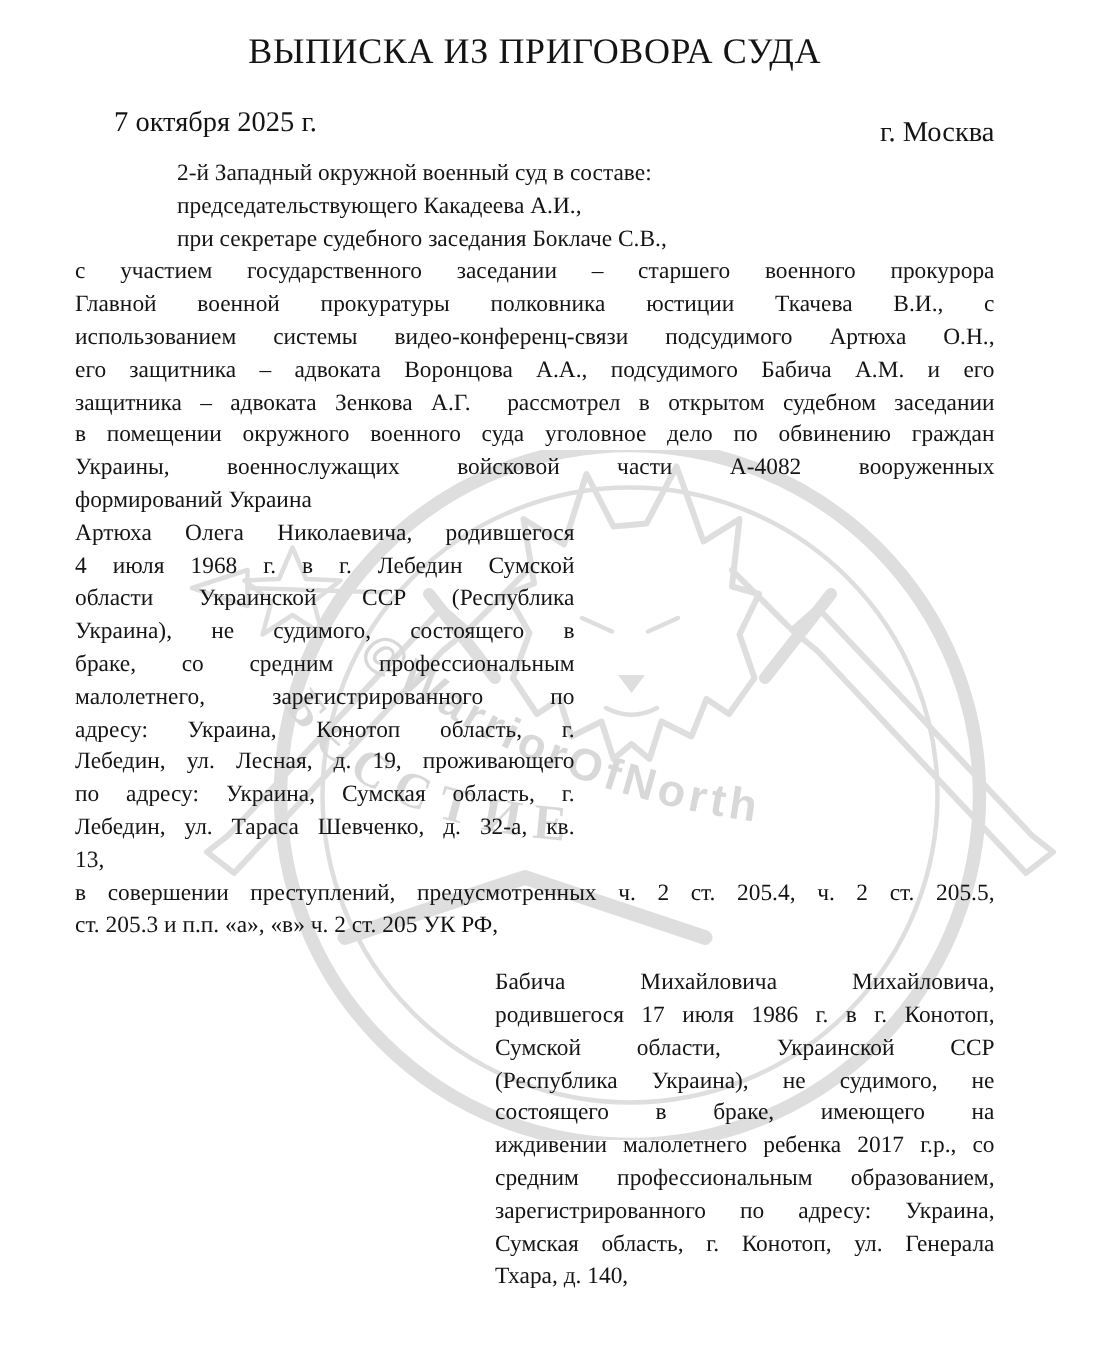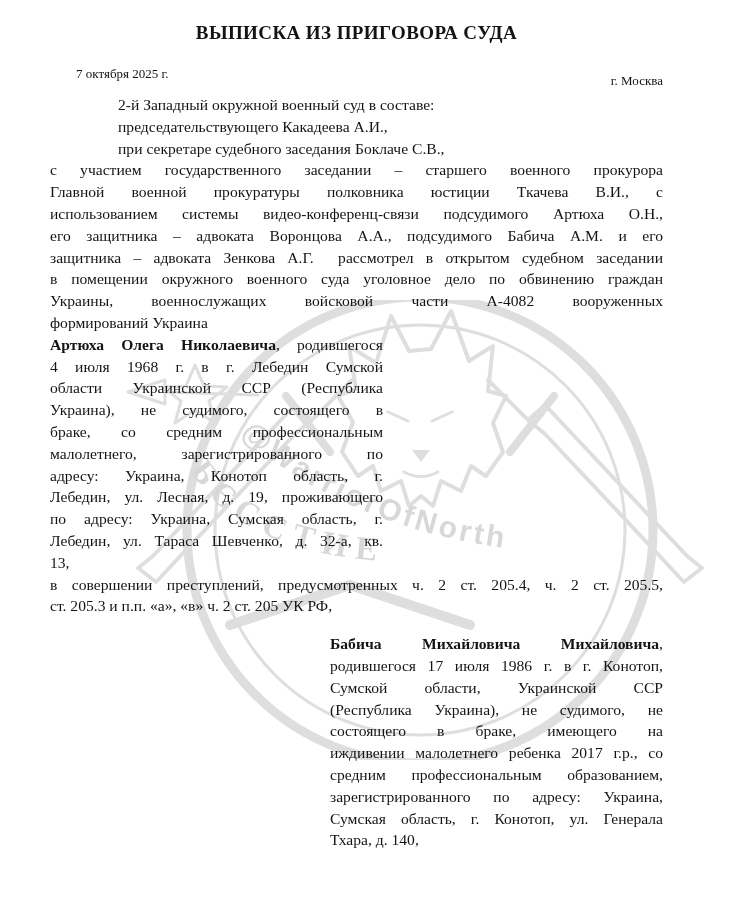--- a/index.html
+++ b/index.html
@@ -10,50 +10,50 @@
     font-family:"Liberation Serif", serif;
     font-size:15.6px;
     color:#141414;
     overflow:hidden;
     box-sizing:border-box;
     padding:14px 76px 0 50px;
   }
   .content{position:relative;z-index:1;}
   .doc-title{
     text-align:center;
-    font-weight:bold;
-    font-size:19px;
+    font-weight:normal;
+    font-size:24px;
     letter-spacing:.4px;
     margin:8px 0 0 0;
   }
   .date-row{
     display:flex;
     justify-content:space-between;
     align-items:flex-start;
     margin-top:22px;
-    font-size:13px;
+    font-size:19px;
     text-align:right;
   }
   .date-row .date{margin-left:26px;}
   .date-row .city{margin-top:7px;}
   .intro{margin-top:5px;}
   .line{line-height:21.8px;min-height:21.8px;}
   .just{text-align:justify;text-align-last:justify;}
   .indent{text-indent:68px;}
   .def-row{display:flex;}
   .def-label{
     width:280px;
     box-sizing:border-box;
     padding-left:22px;
     line-height:21.8px;
   }
   .def-block{width:333px;}
   .def2{margin-left:280px;margin-top:16px;}
   .charges{margin-top:0;}
-  b{font-weight:bold;margin-top:28px;}
+  b{font-weight:normal;margin-top:28px;}
   
   .wm{
     position:absolute;
     left:90px;top:300px;
     width:620px;height:460px;
     z-index:0;
     opacity:.55;
   }
   .wm *{vector-effect:none;}
   .wm .stroke{fill:none;stroke:#c4c4c4;stroke-linejoin:round;stroke-linecap:round;}

